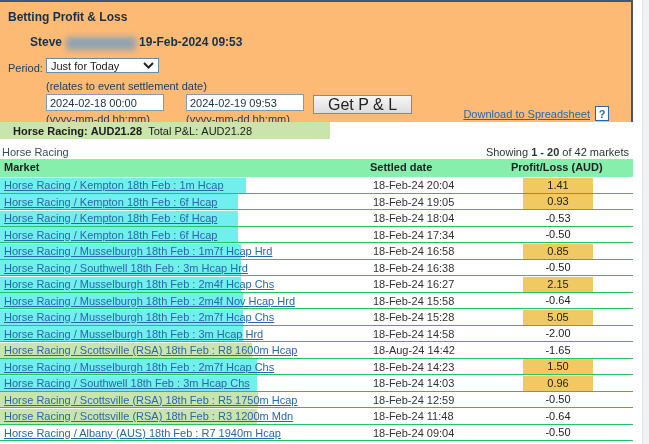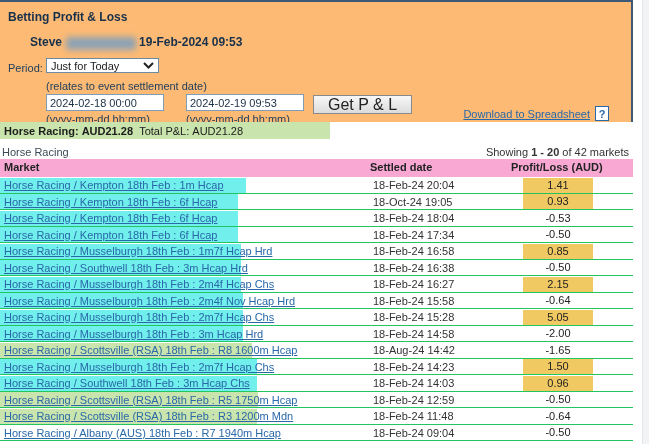--- a/index.html
+++ b/index.html
@@ -48,32 +48,32 @@
   .help-box {
     position:absolute; top:104px; right:22px; width:14px; height:15px;
     background:#fff; border:1px solid #2a68a8; color:#2a68a8;
     font-size:11px; font-weight:bold; text-align:center; line-height:14px; cursor:pointer;
   }
 
   
   .summary-bar {
     position:absolute; left:0; top:122px; width:330px; height:17px;
     background:#c9e5ad; font-size:11px; color:#1c1c1c;
-    display:flex; align-items:center; padding-left:4px; white-space:pre;
+    display:flex; align-items:center; padding-left:13px; white-space:pre;
   }
   .summary-bar b { font-weight:bold; }
 
   
   .section-label { position:absolute; left:2px; top:146px; font-size:11px; color:#3c4a55; }
   .showing-line  { position:absolute; top:146px; right:20px; font-size:11px; color:#333; white-space:pre; }
   .showing-line b { font-weight:bold; }
 
   .table-header {
     position:absolute; left:0; top:159px; width:633px; height:18px;
-    background:#f9a8d4;
+    background:#86efac;
   }
   .th { position:absolute; top:2px; font-size:11px; font-weight:bold; color:#222; }
   .th-market { left:4px; }
   .th-settled { left:370px; }
   .th-profit { left:511px; }
 
   .table-body { position:absolute; left:0; top:177px; width:633px; }
   .row { position:relative; width:633px; height:16.5px; border-bottom:1px solid #22c55e; }
   .market-hl { position:absolute; left:0; top:0.5px; height:15px; }
   .market-link {
@@ -138,21 +138,21 @@
   <div class="row">
     <div class="market-hl" style="background: rgb(112, 239, 236); width: 246px;"></div>
     <a class="market-link">Horse Racing / Kempton 18th Feb : 1m Hcap</a>
     <span class="settled">18-Feb-24 20:04</span>
     <span class="pl-box pl-hl">1.41</span>
   </div>
 
   <div class="row">
     <div class="market-hl" style="background: rgb(112, 239, 236); width: 238px;"></div>
     <a class="market-link">Horse Racing / Kempton 18th Feb : 6f Hcap</a>
-    <span class="settled">18-Oct-24 19:05</span>
+    <span class="settled">18-Feb-24 19:05</span>
     <span class="pl-box pl-hl">0.93</span>
   </div>
 
   <div class="row">
     <div class="market-hl" style="background: rgb(112, 239, 236); width: 238px;"></div>
     <a class="market-link">Horse Racing / Kempton 18th Feb : 6f Hcap</a>
     <span class="settled">18-Feb-24 18:04</span>
     <span class="pl-box">-0.53</span>
   </div>
 

